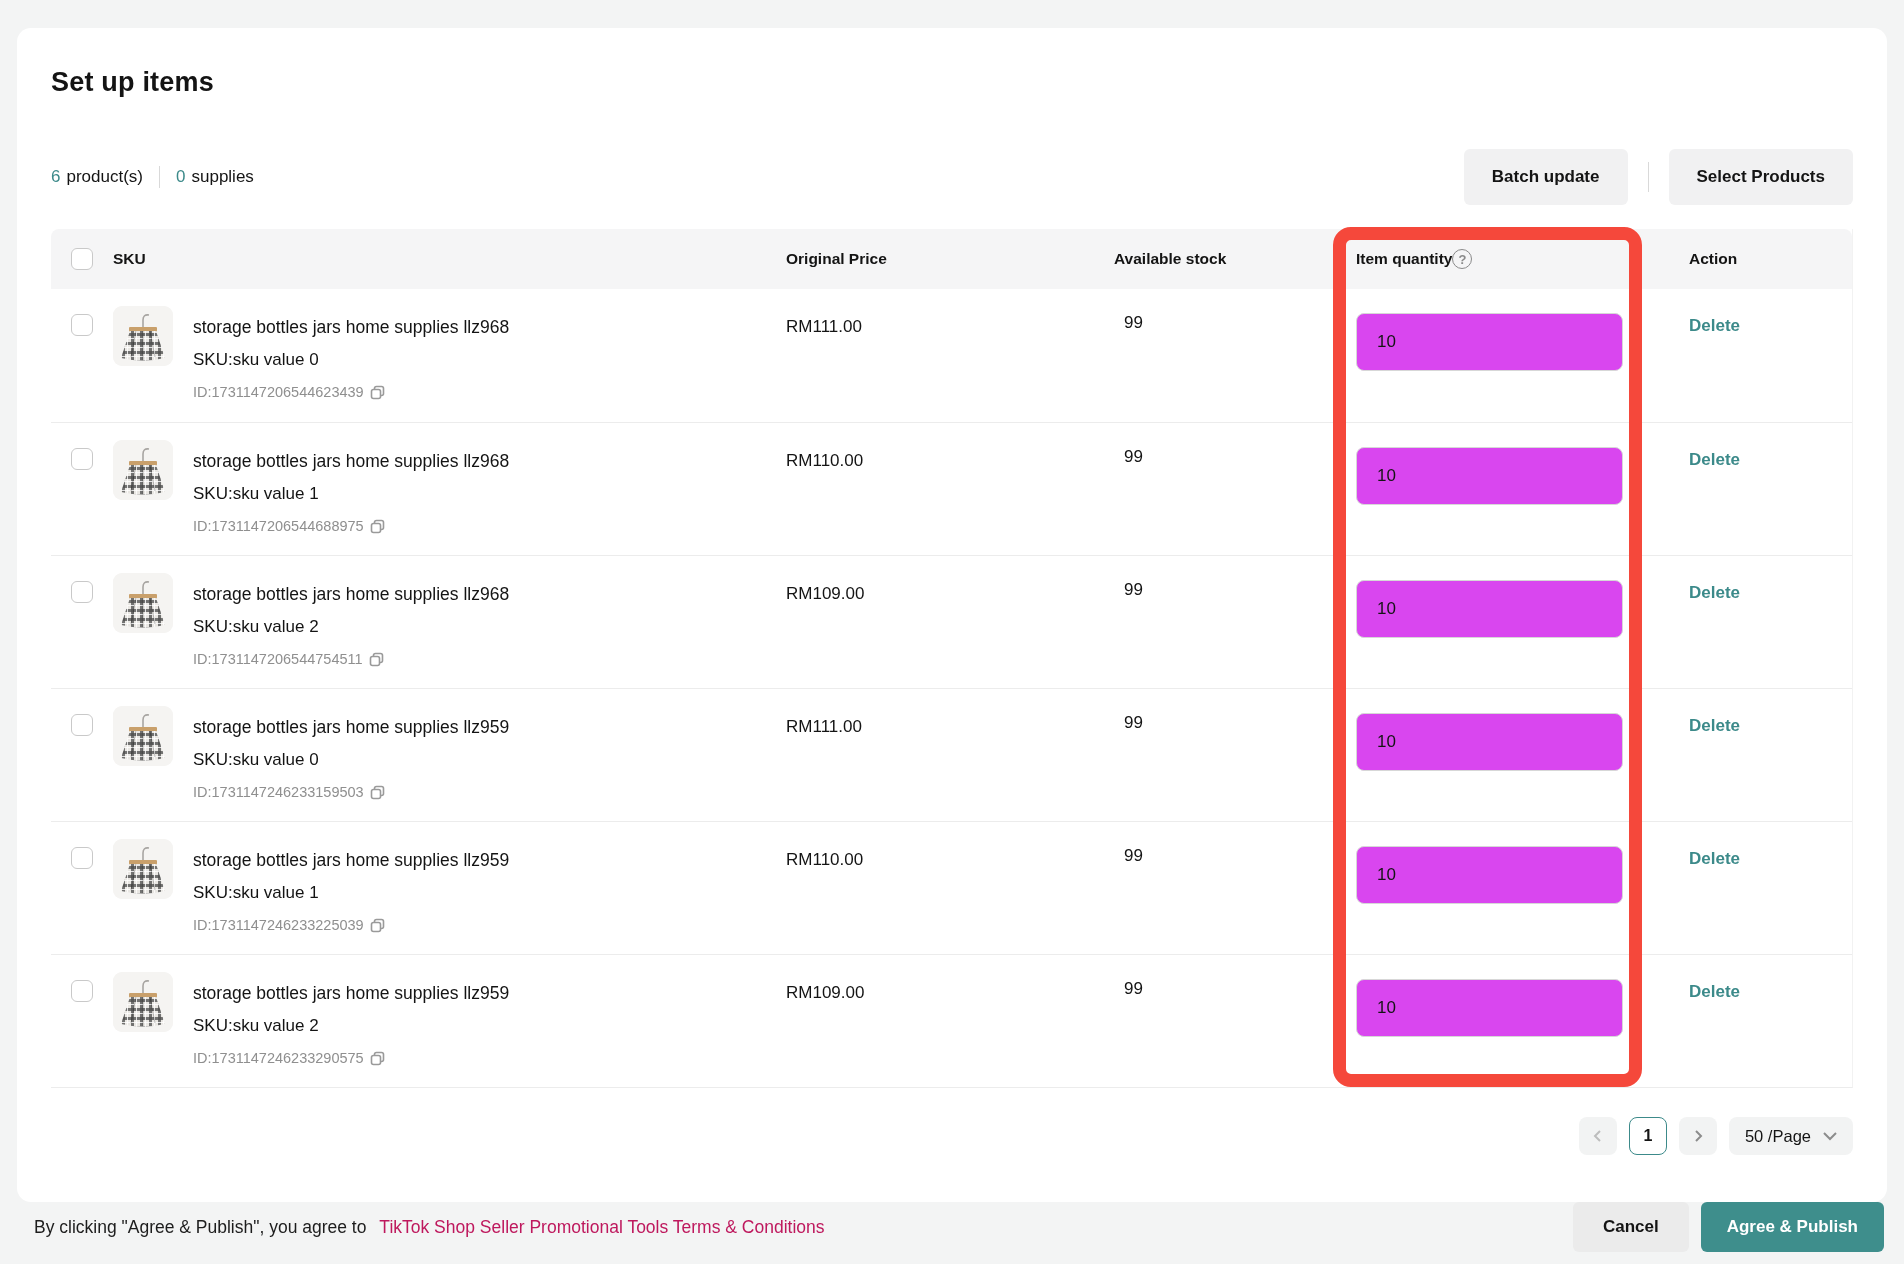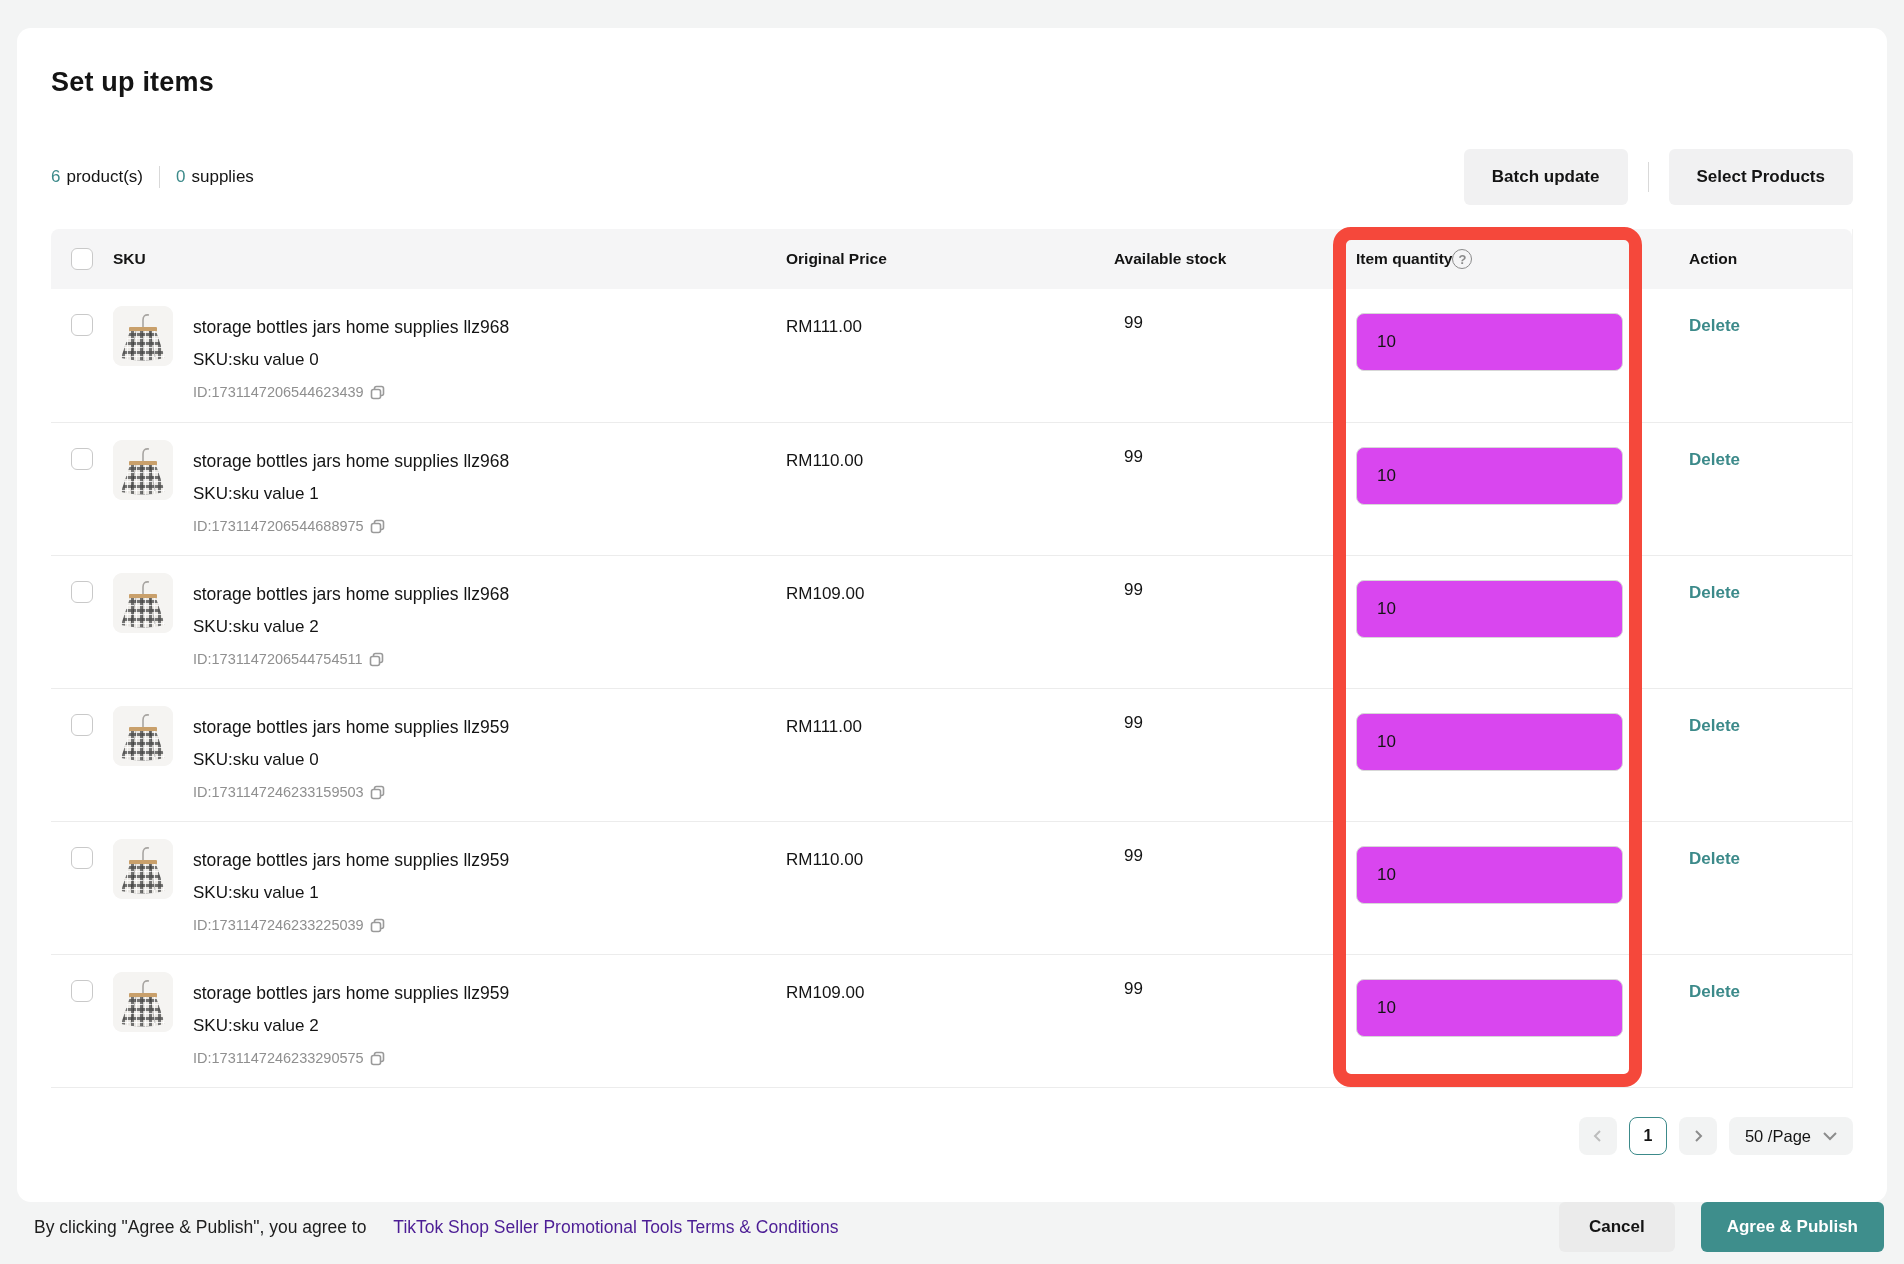--- a/index.html
+++ b/index.html
@@ -193,22 +193,22 @@
   .footer {
     position: absolute;
     left: 0; bottom: 0;
     width: 1904px; height: 74px;
     display: flex;
     align-items: center;
     justify-content: space-between;
     padding: 0 20px 0 34px;
   }
   .footer-note { font-size: 17.5px; color: #1d1d1d; }
-  .footer-link { color: #4c1d95; text-decoration: none; cursor: pointer; margin-left: 22px; }
-  .footer-actions { display: flex; gap: 26px; }
+  .footer-link { color: #be185d; text-decoration: none; cursor: pointer; margin-left: 8px; }
+  .footer-actions { display: flex; gap: 12px; }
   .btn-cancel {
     height: 50px; padding: 0 30px;
     border: none; border-radius: 6px;
     background: #ebebeb; color: #141414;
     font-size: 17px; font-weight: 700;
     font-family: "Liberation Sans", sans-serif;
     cursor: pointer;
   }
   .btn-primary {
     height: 50px; padding: 0 26px;

